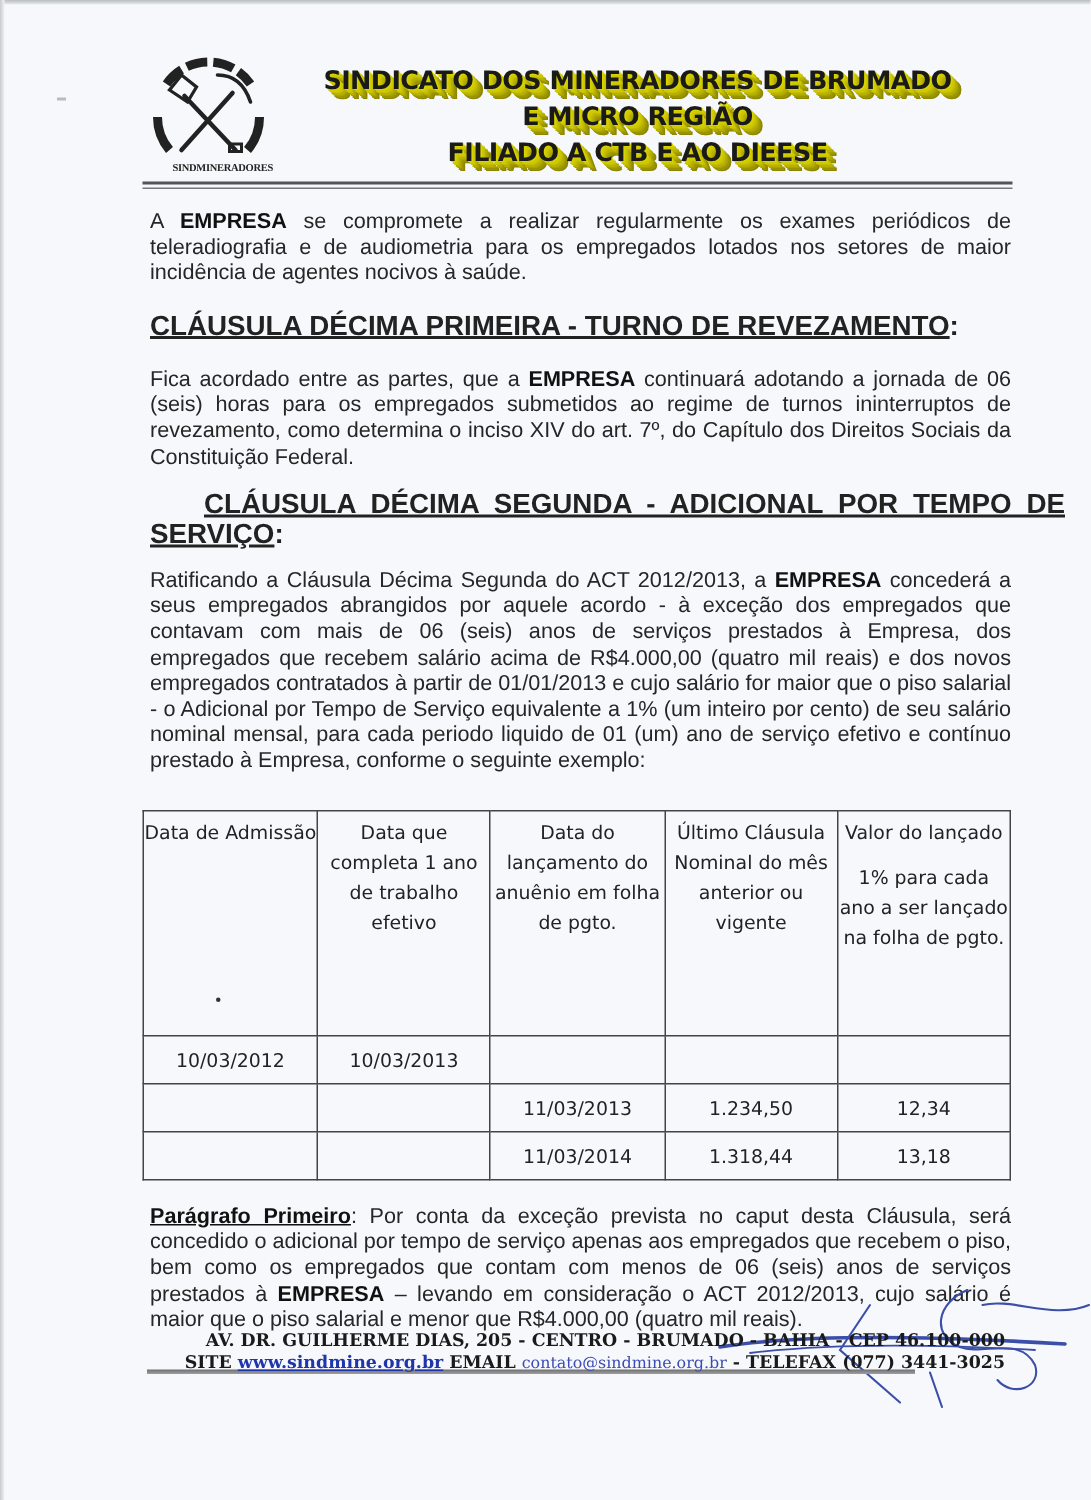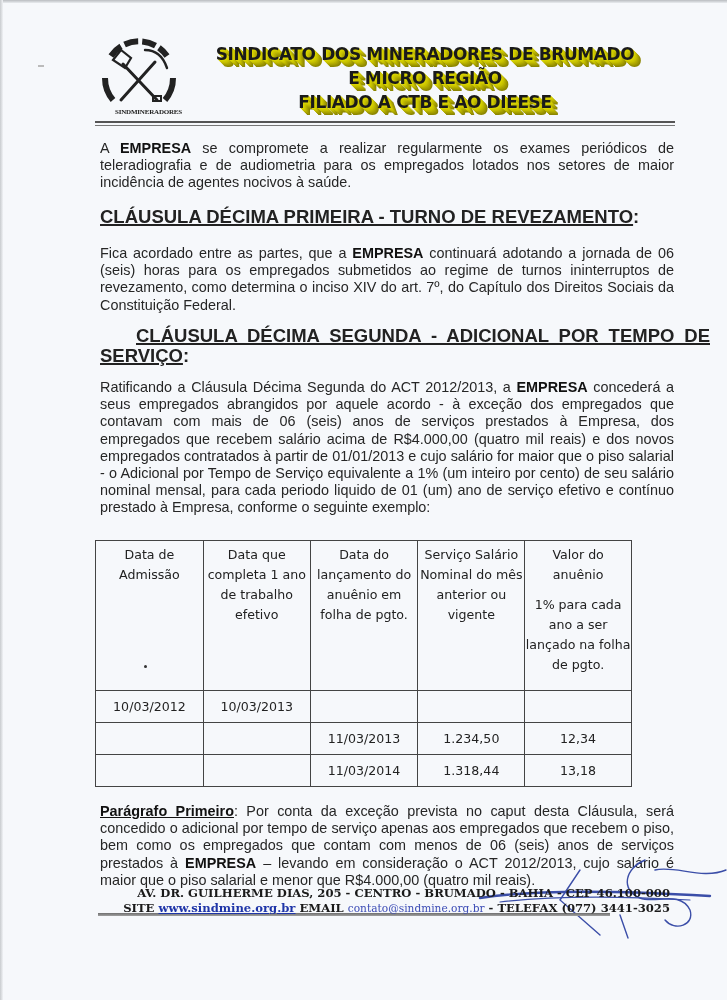--- a/index.html
+++ b/index.html
@@ -14,21 +14,21 @@
   .header-rule { position:absolute; left:95px; width:580px; background:#555; }
   .hr1 { top:121px; height:2px; }
   .hr2 { top:125px; height:1px; background:#777; }
   .para { position:absolute; left:100px; width:574px; font-size:14.4px; line-height:17.2px; text-align:justify; color:#262626; }
   .para b { font-weight:bold; color:#111; }
   .heading { position:absolute; left:100px; width:574px; font-weight:bold; font-size:18.5px; line-height:20px; color:#222; text-align:justify; }
   .heading u { text-decoration:underline; text-decoration-thickness:1.5px; }
   .h1 { top:207px; }
   .h2 { top:326px; text-align-last:justify;margin-left:36px; }
   .h2b { top:346px; }
-  table.anuenio { position:absolute; left:95px; top:540px; width:537px; border-collapse:collapse; font-family:"DejaVu Sans", sans-serif; font-size:12.6px; color:#222; }
+  table.anuenio { position:absolute; left:95px; top:540px; width:579px; border-collapse:collapse; font-family:"DejaVu Sans", sans-serif; font-size:12.6px; color:#222; }
   table.anuenio td { border:1.3px solid #444; text-align:center; padding:0; }
   table.anuenio tr.head td { height:145px; vertical-align:top; line-height:20px; padding-top:4px; }
   table.anuenio tr.row td { height:31px; vertical-align:middle; }
   .sub { display:block; margin-top:10px; }
   .footer-rule { position:absolute; left:98px; top:913px; width:512px; height:3px; background:linear-gradient(#6f6f6f,#a0a0a0); }
   .footer { position:absolute; left:110px; top:886px; width:560px; text-align:right; font-family:"DejaVu Serif", serif; font-weight:bold; font-size:11.6px; line-height:15px; color:#1a1a1a; }
   .footer .link { color:#1f35a8; text-decoration:underline;margin-top:48px; }
   .footer .email { color:#3b4bb5; font-weight:normal; font-size:10.6px; }
   .sig { position:absolute; left:440px; top:820px; width:287px; height:120px; pointer-events:none; }
   .speck { position:absolute; left:144px; top:665px; width:3px; height:3px; background:#333; border-radius:50%; }
@@ -92,23 +92,23 @@
       <col style="width:107px">
       <col style="width:108px">
       <col style="width:107px">
       <col style="width:107px">
     </colgroup>
   <tbody>
       <tr class="head">
     <td>Data de Admissão</td>
     <td>Data que completa 1 ano de trabalho efetivo</td>
     <td>Data do lançamento do anuênio em folha de pgto.</td>
-    <td>Serviço Salário Nominal do mês anterior ou vigente</td>
+    <td>Último Cláusula Nominal do mês anterior ou vigente</td>
     <td>
-      <span>Valor do anuênio</span>
+      <span>Valor do lançado</span>
       <span class="sub">1% para cada ano a ser lançado na folha de pgto.</span>
     </td>
   </tr>
   <tr class="row">
     <td>10/03/2012</td>
     <td>10/03/2013</td>
     <td></td>
     <td></td>
     <td></td>
   </tr>

